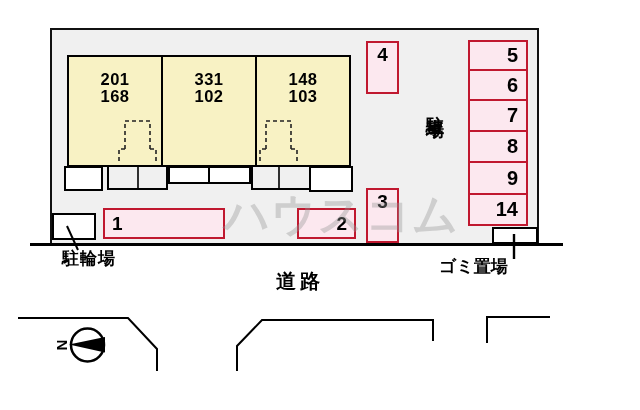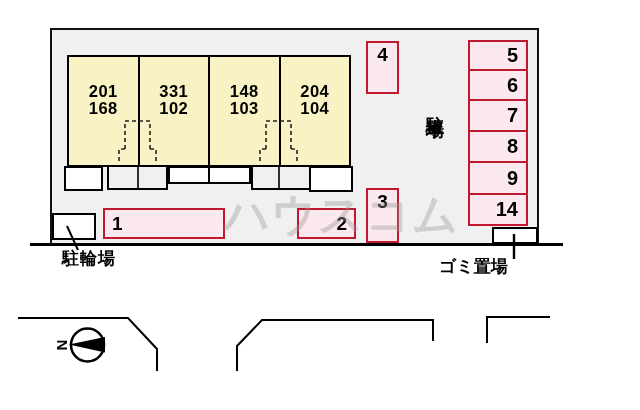--- a/index.html
+++ b/index.html
@@ -3,21 +3,21 @@
 <meta charset="utf-8">
 <style>
   html,body{margin:0;padding:0;background:#fff;}
   .canvas{position:relative;width:640px;height:410px;background:#ffffff;overflow:hidden;
           font-family:"Liberation Sans", sans-serif;color:#000;}
   .abs{position:absolute;box-sizing:border-box;}
   
   .site{left:50px;top:28px;width:489px;height:217px;background:#f0f0f0;border:2.5px solid #111;}
   
   .building{left:67px;top:55px;width:284px;height:112px;background:#f8f2c4;border:2px solid #000;display:flex;}
-  .unit{flex:1;border-right:2px solid #000;display:flex;justify-content:center;align-items:flex-start;padding-top:26px;}
+  .unit{flex:1;border-right:2px solid #000;display:flex;justify-content:center;align-items:flex-start;padding-top:14px;}
   .unit:last-child{border-right:none;}
   .unit .num{display:block;text-align:center;font-size:16.5px;font-weight:600;line-height:1.04;letter-spacing:0.5px;}
   
   .bbox{border:2px solid #000;background:#ffffff;}
   .porch{border:2px solid #000;background:#f0f0f0;}
   
   .space{background:#fce8ef;border:2px solid #c0182f;display:flex;font-weight:600;font-size:20px;}
   .sp-center-top{align-items:flex-start;justify-content:center;font-size:19px;padding-top:1px;}
   .sp-left{align-items:center;justify-content:flex-start;padding-left:7px;font-size:19px;}
   .sp-right{align-items:center;justify-content:flex-end;padding-right:7px;font-size:19px;}
@@ -52,23 +52,20 @@
   <div class="abs building">
     <div class="unit">
       <span class="num"><span>201</span><br><span>168</span></span>
     </div>
     <div class="unit">
       <span class="num"><span>331</span><br><span>102</span></span>
     </div>
     <div class="unit">
       <span class="num"><span>148</span><br><span>103</span></span>
     </div>
-    <div class="unit">
-      <span class="num"><span>204</span><br><span>104</span></span>
-    </div>
   </div>
 
   <div class="abs space sp-left" style="left:103px;top:208px;width:122px;height:31px;">1</div>
   <div class="abs space sp-right" style="left:297px;top:208px;width:59px;height:31px;">2</div>
   <div class="abs space sp-center-top" style="left:366px;top:188px;width:33px;height:55px;">3</div>
   <div class="abs space sp-center-top" style="left:366px;top:41px;width:33px;height:53px;">4</div>
   <div class="abs space sp-col" style="top:40px;height:31px;">5</div>
   <div class="abs space sp-col" style="top:69px;height:32px;">6</div>
   <div class="abs space sp-col" style="top:99px;height:33px;">7</div>
   <div class="abs space sp-col" style="top:130px;height:33px;">8</div>
@@ -97,16 +94,17 @@
     <g>
       <circle cx="87.5" cy="345" r="16.5" fill="#ffffff" stroke="#000" stroke-width="2.5"></circle>
       <polygon points="69,344.5 105,337 105,352.5" fill="#000"></polygon>
       <text x="62" y="350" transform="rotate(-90 62 345)" text-anchor="middle" font-size="15" font-weight="bold" font-family="Liberation Sans, sans-serif">N</text>
     </g>
   </svg>
 
   <div class="lbl lbl-parking">駐車場</div>
   <div class="lbl lbl-bike">駐輪場</div>
   <div class="lbl lbl-garbage">ゴミ置場</div>
+  <div class="lbl lbl-road">道路</div>
 
   <div class="abs watermark">ハウスコム</div>
 
 </div>
 
 </body></html>

